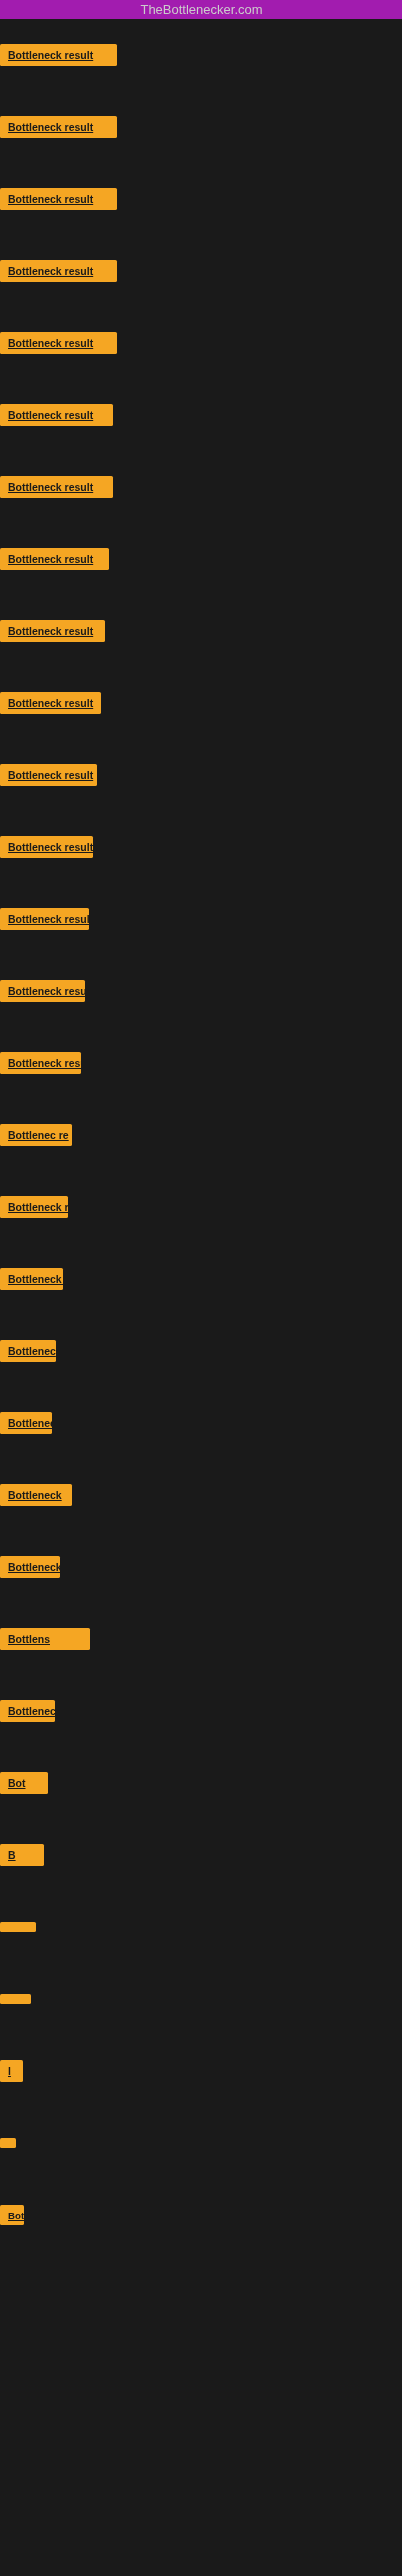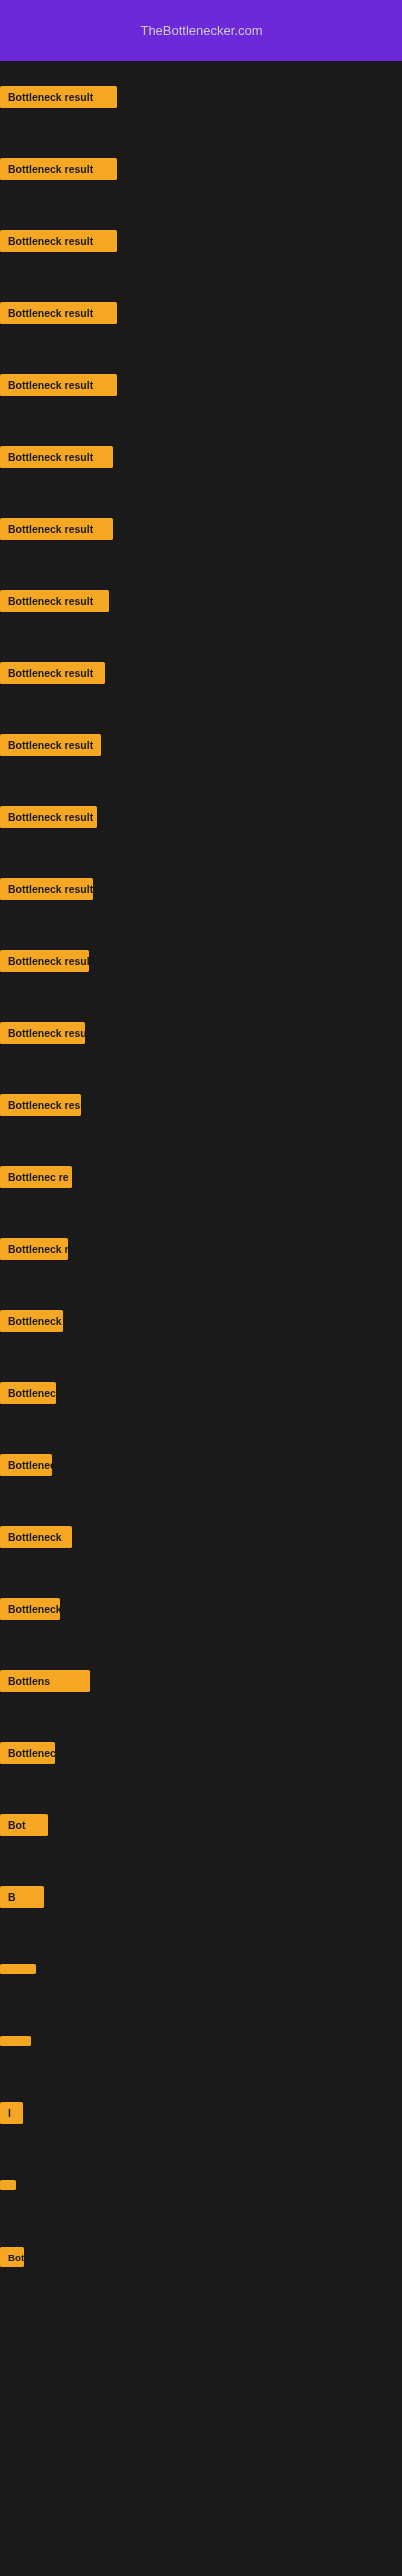--- a/index.html
+++ b/index.html
@@ -13,42 +13,43 @@
       min-height: 2576px;
       background-color: #1a1a1a;
       font-family: Arial, sans-serif;
       position: relative;
     }
 
     .site-title {
       text-align: center;
       color: #cccccc;
       font-size: 13px;
-      padding: 23px 0;
-      background-color: #6d28d9;
+      padding: 2px 0;
+      background-color: #a21caf;
     }
 
     .bottleneck-item {
       position: relative;
       height: 72px;
       display: flex;
       align-items: center;
       padding: 8px 0;
     }
 
     .bottleneck-badge {
       background-color: #f5a623;
       color: #1a1a1a;
       font-size: 10.5px;
       font-weight: bold;
       padding: 4.8px 8px;
       white-space: nowrap;
       overflow: hidden;
       display: inline-block;
       border-radius: 1.6px;
+      text-decoration: underline;
     }
 
     
     .item-1 .bottleneck-badge { width: 117px; }
     .item-2 .bottleneck-badge { width: 117px; }
     .item-3 .bottleneck-badge { width: 117px; }
     .item-4 .bottleneck-badge { width: 117px; }
     .item-5 .bottleneck-badge { width: 117px; }
     .item-6 .bottleneck-badge { width: 113px; }
     .item-7 .bottleneck-badge { width: 113px; }

